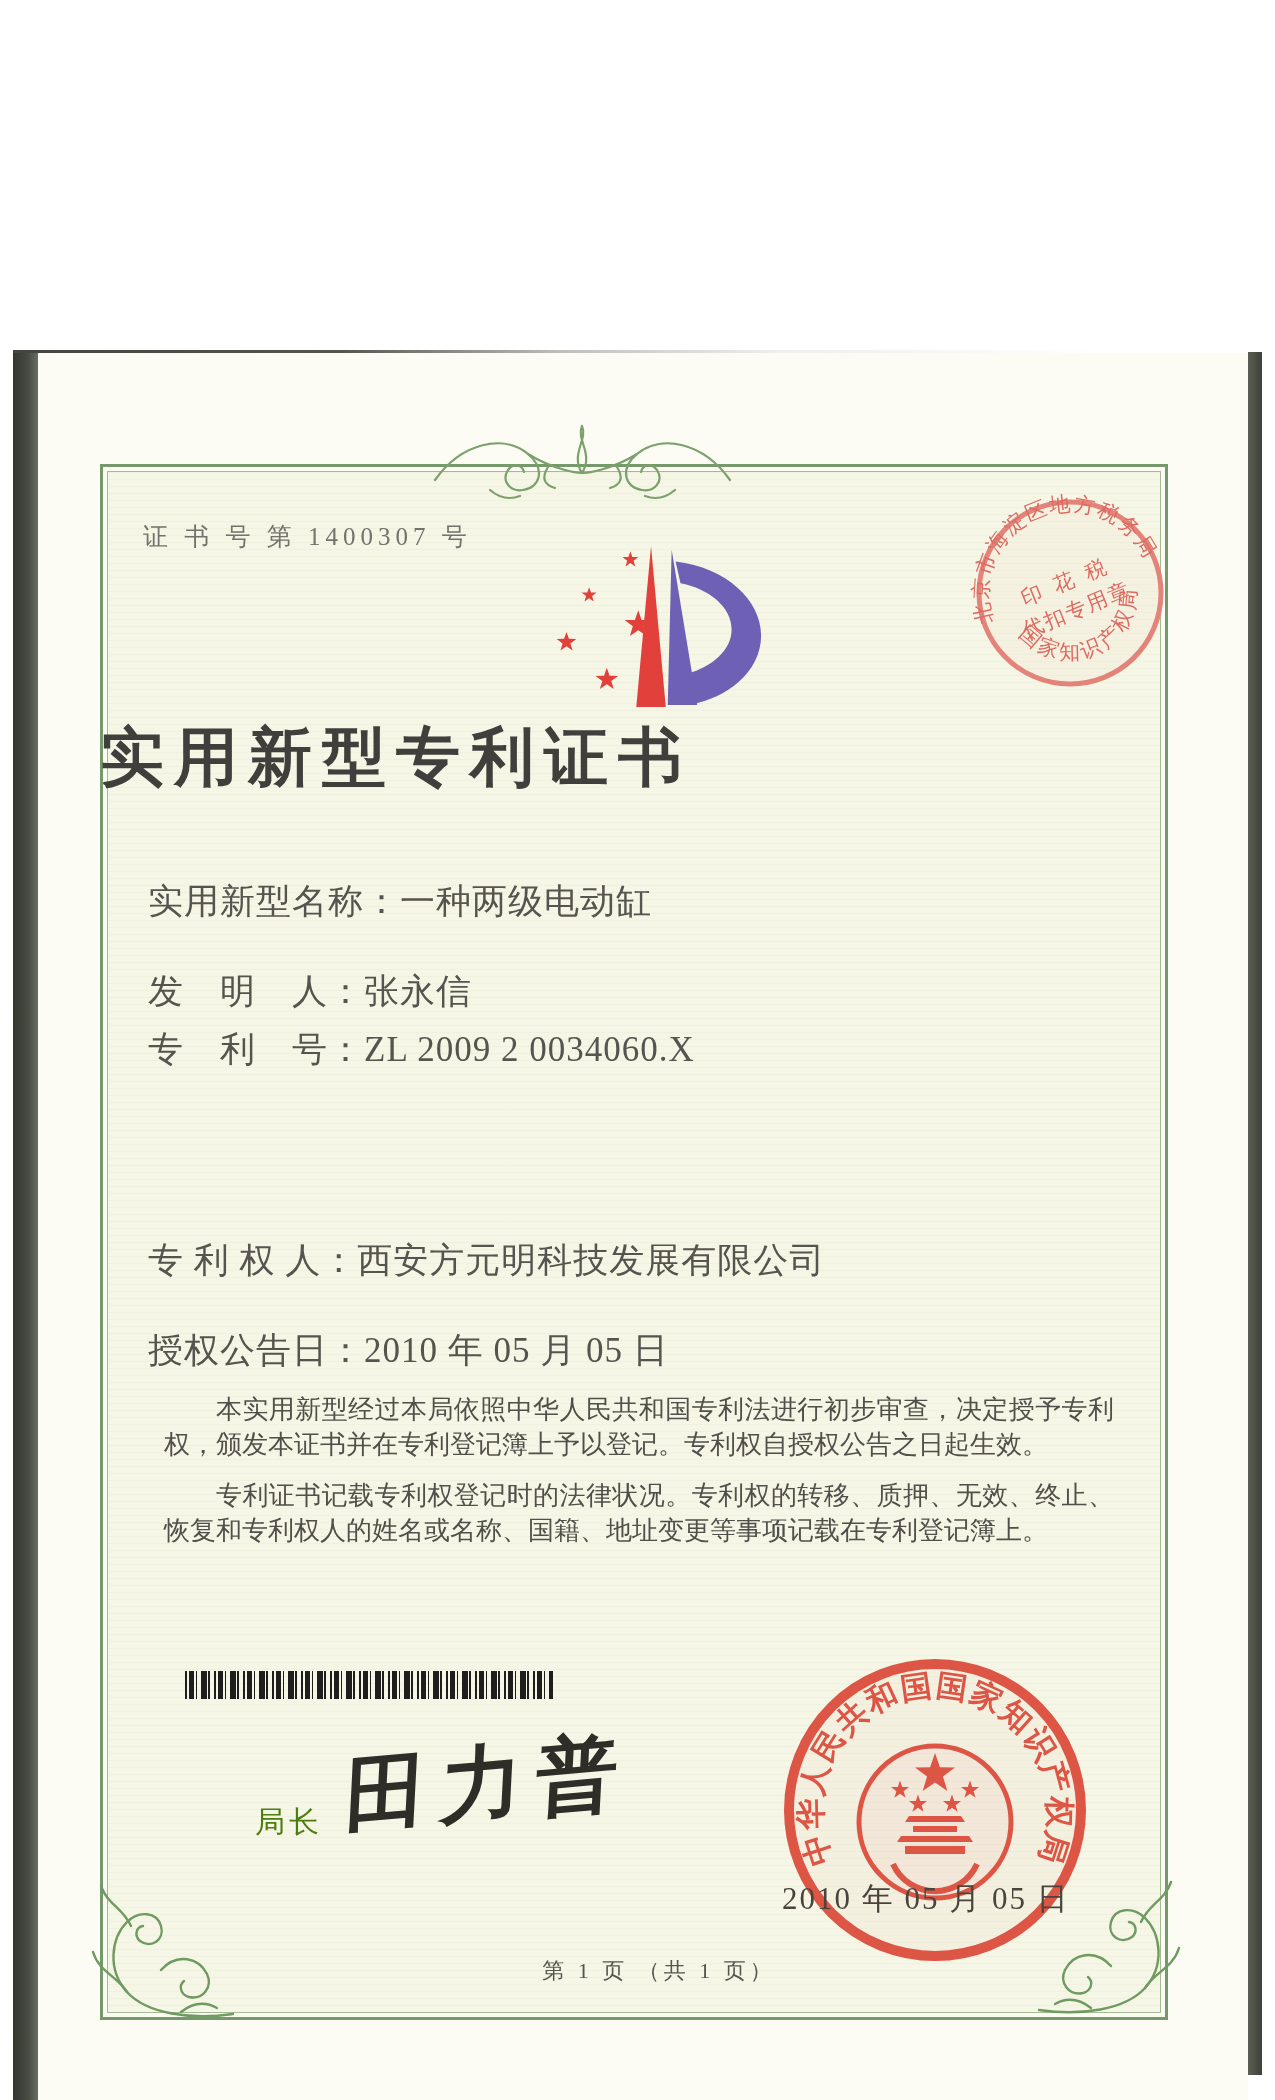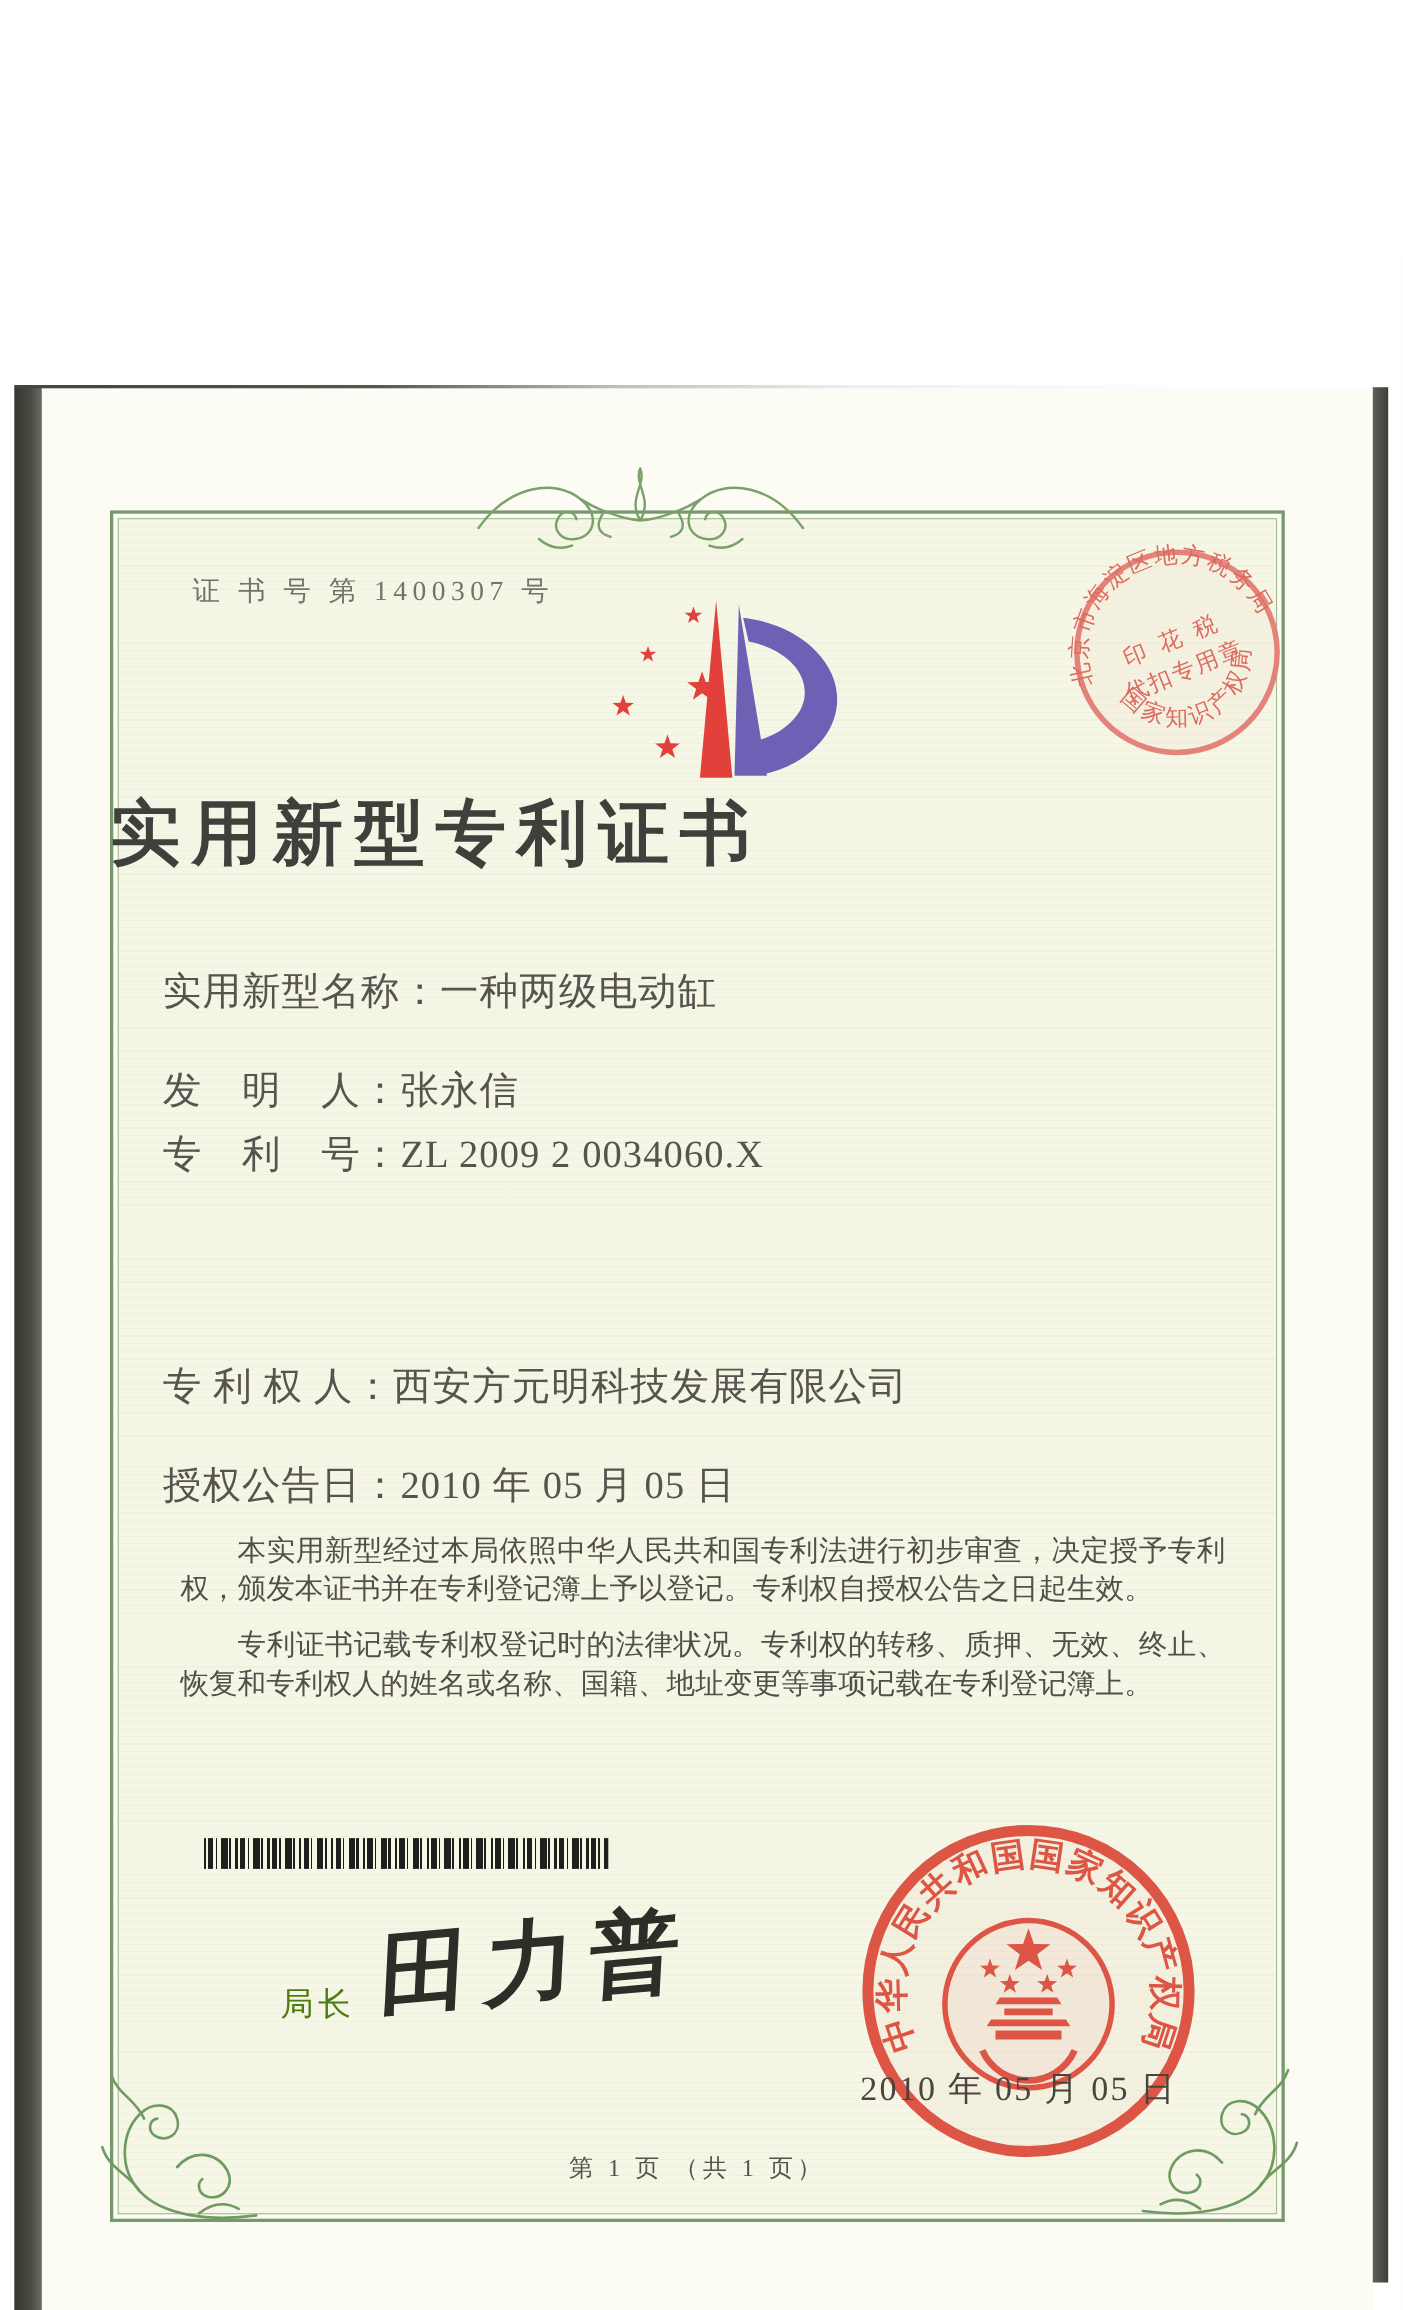--- a/index.html
+++ b/index.html
@@ -15,21 +15,21 @@
   .sheet{position:absolute;left:38px;top:353px;width:1210px;height:1747px;background:#fcfcf5;}
   
   .frame{position:absolute;left:100px;top:464px;width:1068px;height:1556px;
         border:3px solid #75996b;box-sizing:border-box;}
   .frame-inner{position:absolute;left:4px;top:4px;right:4px;bottom:4px;
         border:1px solid #a3bb90;
         background-color:#f5f6e6;
         background-image:repeating-linear-gradient(180deg,rgba(150,170,100,.06) 0 1px,transparent 1px 7px);}
   .ornament{position:absolute;z-index:3;}
   
-  .cert-no{position:absolute;left:143px;top:520px;z-index:4;font-size:25px;letter-spacing:5px;color:#73726c;margin-left:32px;}
+  .cert-no{position:absolute;left:143px;top:520px;z-index:4;font-size:25px;letter-spacing:5px;color:#73726c;}
   .logo{position:absolute;left:540px;top:540px;width:225px;height:172px;z-index:4;}
   .title{position:absolute;left:100px;top:714px;width:1068px;z-index:4;text-align:left;
         font-size:64px;font-weight:bold;letter-spacing:10px;color:#403f3c;}
   .field{position:absolute;left:148px;z-index:4;font-size:35px;color:#56544e;letter-spacing:1px;white-space:nowrap;}
   .f0{top:878px}.f1{top:968px}.f2{top:1026px}.f3{top:1147px}.f4{top:1237px}.f5{top:1327px}
   .body-text{position:absolute;left:148px;top:1376px;width:982px;z-index:4;
         font-size:26px;line-height:35px;color:#514f49;text-align:justify;}
   .body-text p{margin:16px;text-indent:2em;}
   .barcode{position:absolute;left:185px;top:1671px;width:368px;height:28px;z-index:4;
         background:repeating-linear-gradient(90deg,
@@ -38,21 +38,21 @@
           #1e1e1c 11px 12px,transparent 12px 16px,
           #1e1e1c 16px 22px,transparent 22px 23px,
           #1e1e1c 23px 25px,transparent 25px 29px);}
   .sig-title{position:absolute;left:255px;top:1802px;z-index:4;font-size:30px;color:#4d7c0f;letter-spacing:4px;}
   .sig-name{position:absolute;left:345px;top:1742px;z-index:4;font-size:82px;font-weight:600;color:#2e2d28;
         letter-spacing:14px;transform:rotate(-5deg) skewX(-8deg);transform-origin:left center;white-space:nowrap;}
   .seal{position:absolute;left:775px;top:1650px;width:320px;height:320px;z-index:4;}
   .seal-date{position:absolute;left:782px;top:1878px;z-index:5;font-size:31px;color:#4b443c;letter-spacing:2px;white-space:nowrap;}
   .tax-stamp{position:absolute;left:955px;top:478px;width:230px;height:230px;z-index:5;transform:rotate(-22deg);}
   .footer{position:absolute;left:100px;top:1956px;width:1068px;z-index:4;text-align:center;
-        font-size:22px;letter-spacing:4px;color:#55544e;}
+        font-size:22px;letter-spacing:4px;color:#55544e;padding-left:25px;}
 </style>
 </head>
 <body>
 
 <div id="page">
 
   <svg width="0" height="0" style="position:absolute" aria-hidden="true">
     <defs>
       <path id="star" d="M0,-10 L2.35,-3.24 L9.51,-3.09 L3.8,1.24 L5.88,8.09 L0,4 L-5.88,8.09 L-3.8,1.24 L-9.51,-3.09 L-2.35,-3.24 Z"></path>
     </defs>

